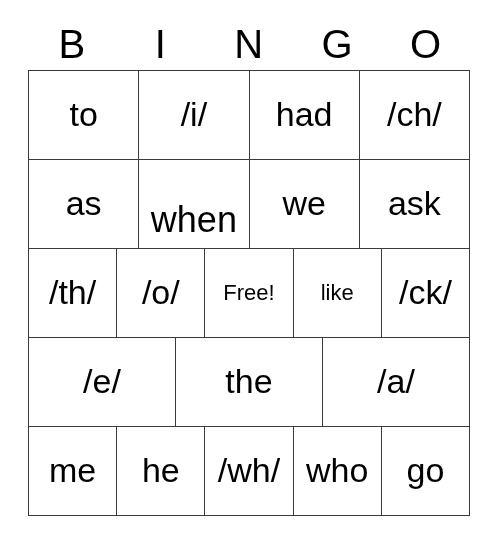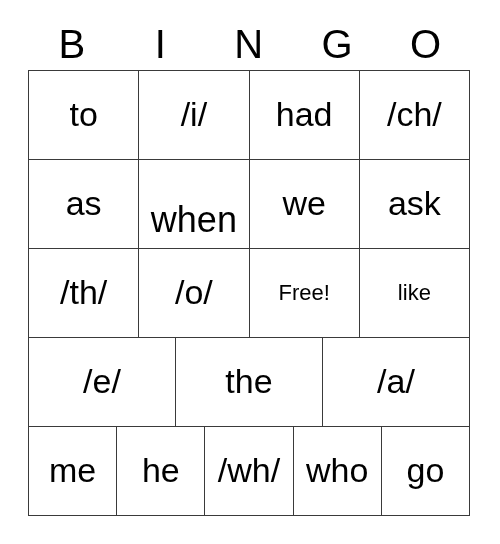--- a/index.html
+++ b/index.html
@@ -145,20 +145,23 @@
         </div>
       <div class="grid-cell">
           <span class="cell-text">/o/</span>
         </div>
       <div class="grid-cell">
           <span class="cell-text shrink-md">Free!</span>
         </div>
       <div class="grid-cell">
           <span class="cell-text shrink-md">like</span>
         </div>
+      <div class="grid-cell">
+          <span class="cell-text">/ck/</span>
+        </div>
     </div>
 
     <div class="grid-row">
       <div class="grid-cell">
           <span class="cell-text">/e/</span>
         </div>
       <div class="grid-cell">
           <span class="cell-text">the</span>
         </div>
       <div class="grid-cell">

